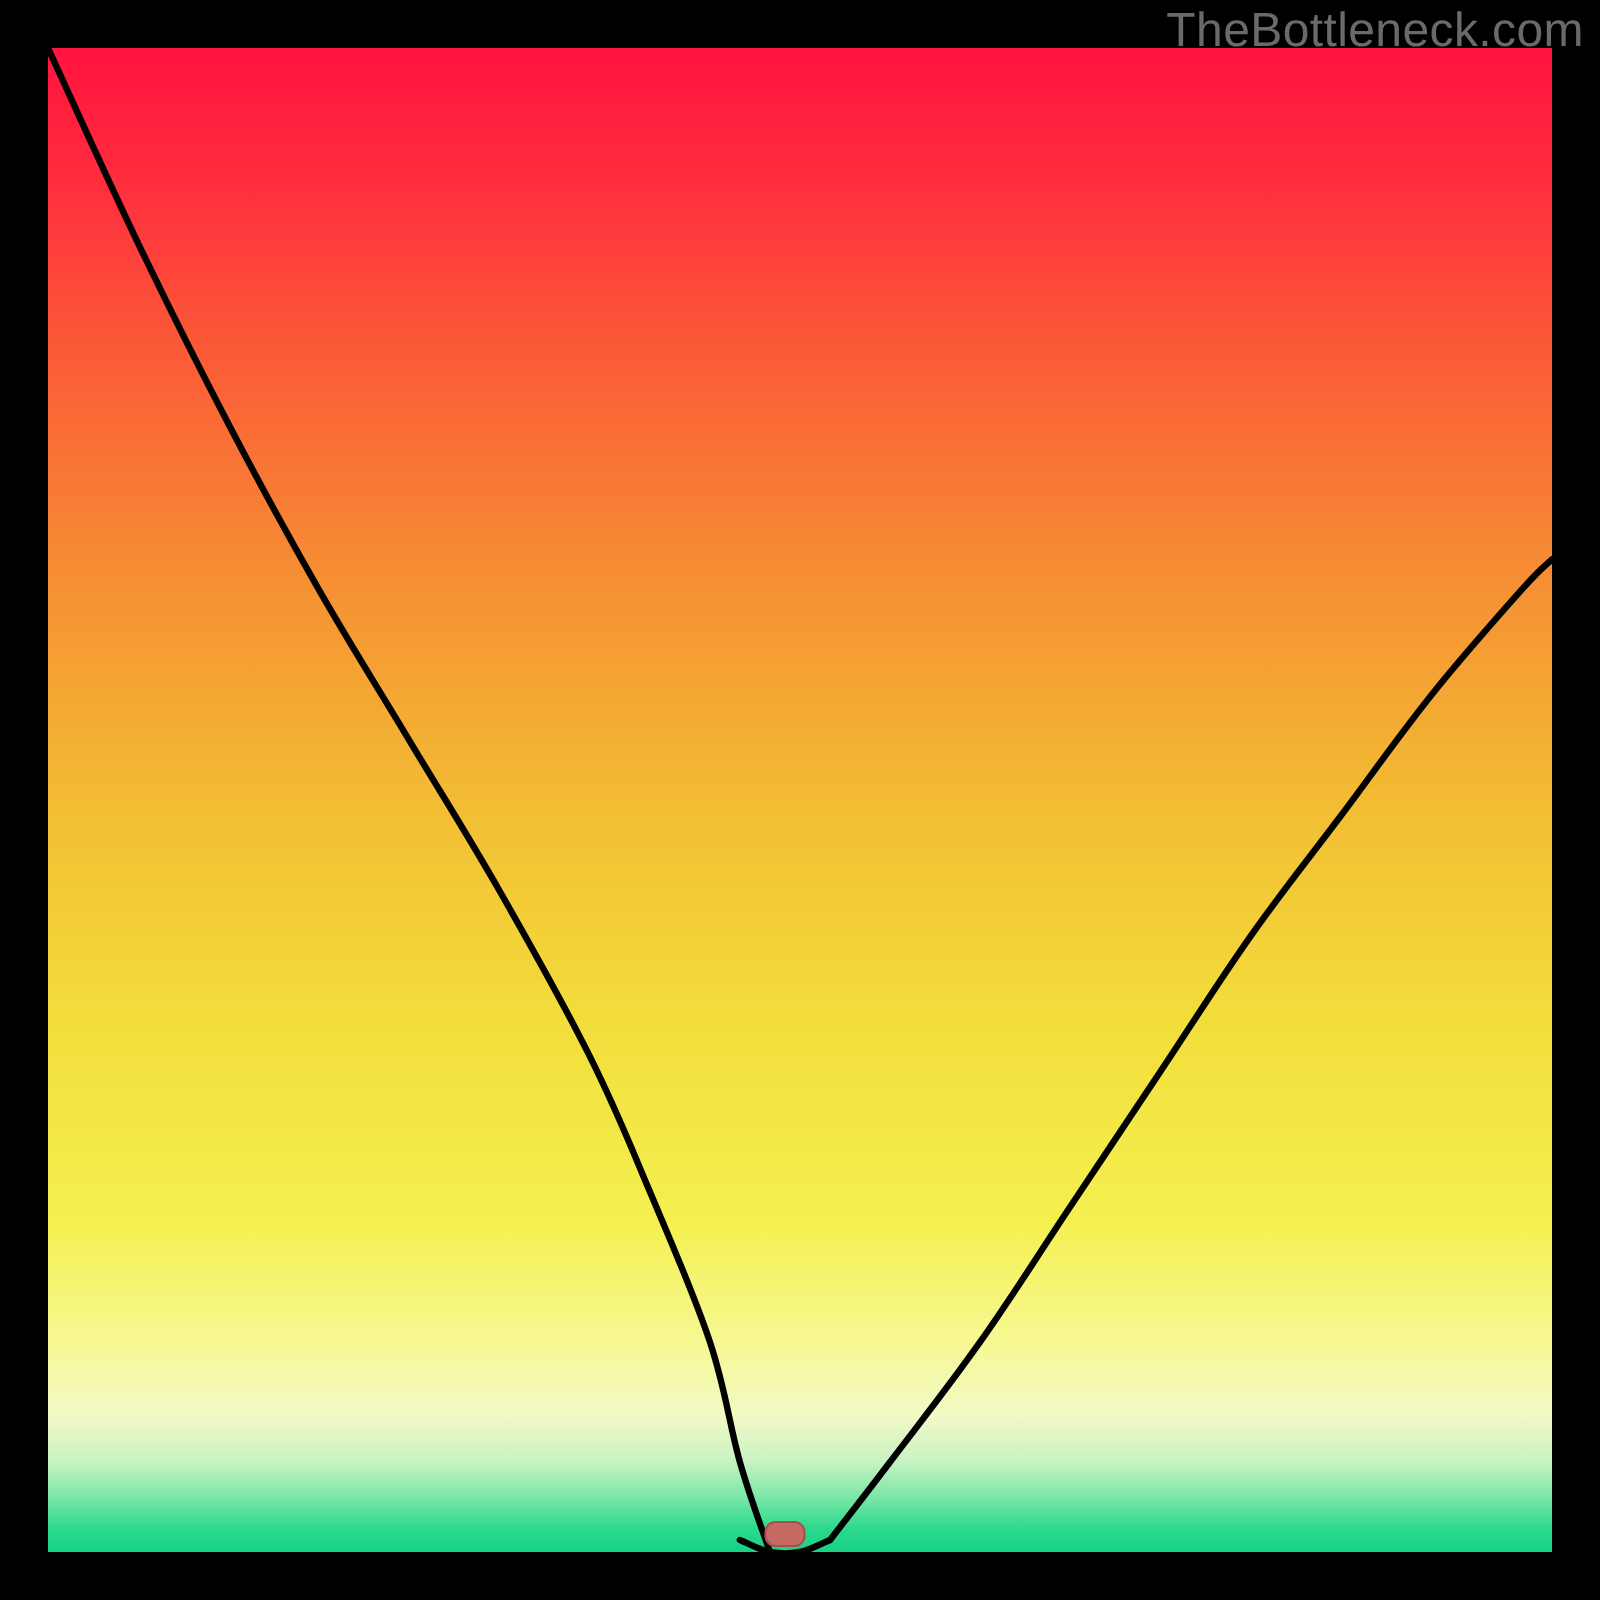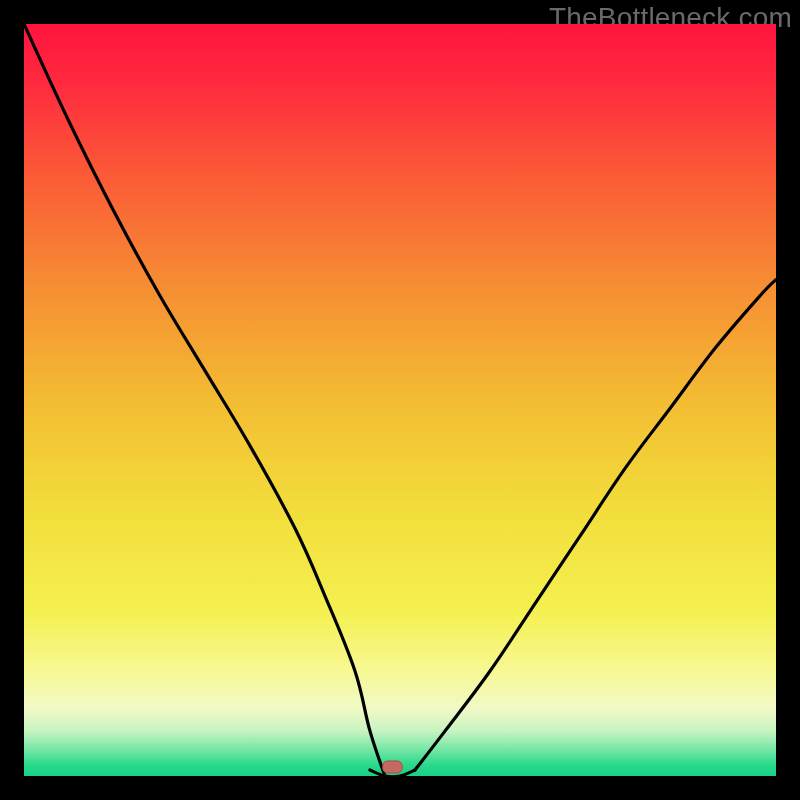--- a/index.html
+++ b/index.html
@@ -17,21 +17,21 @@
     top: 0;
     width: 800px;
     height: 800px;
     background: #000;
   }
   .watermark {
     position: absolute;
     top: 2px;
     right: 8px;
     color: #6a6a6a;
-    font-size: 28px;
+    font-size: 24px;
     font-weight: 500;
     letter-spacing: 0.2px;
   }
   
   .plot {
     position: absolute;
     left: 24px;
     top: 24px;
     width: 752px;
     height: 752px;

